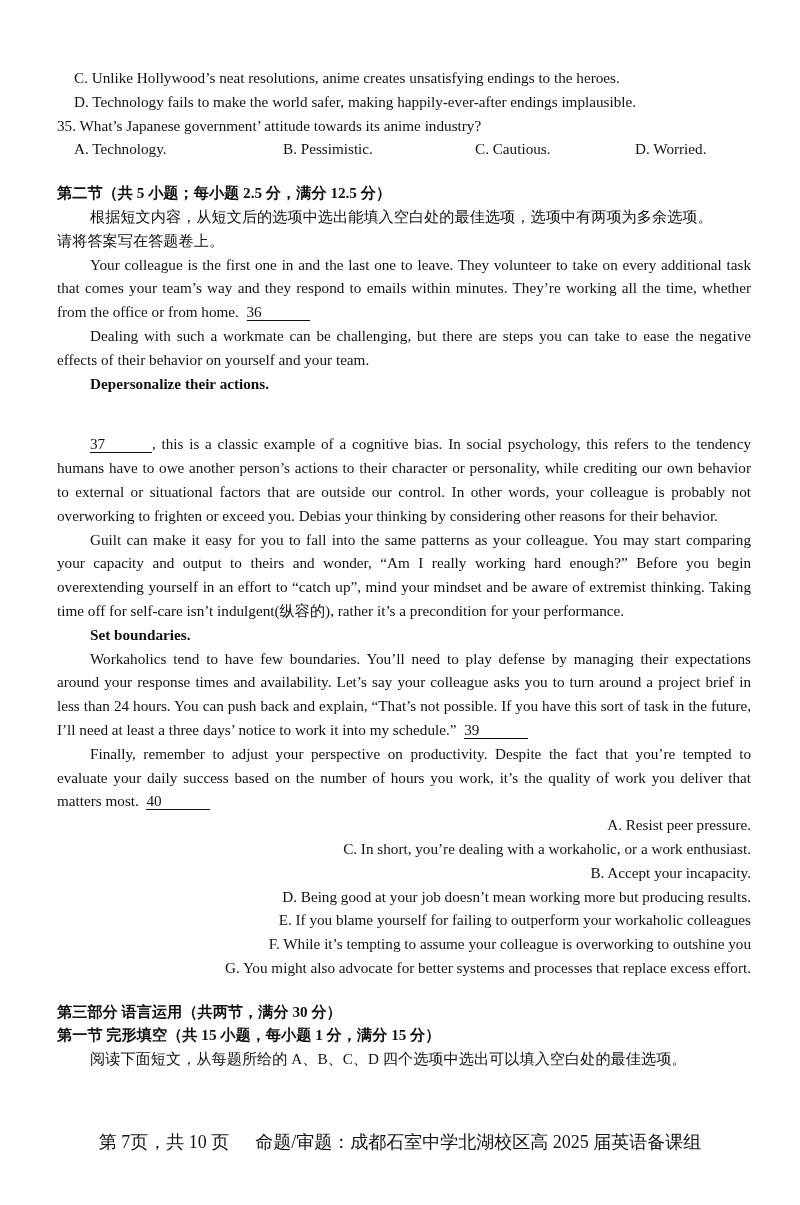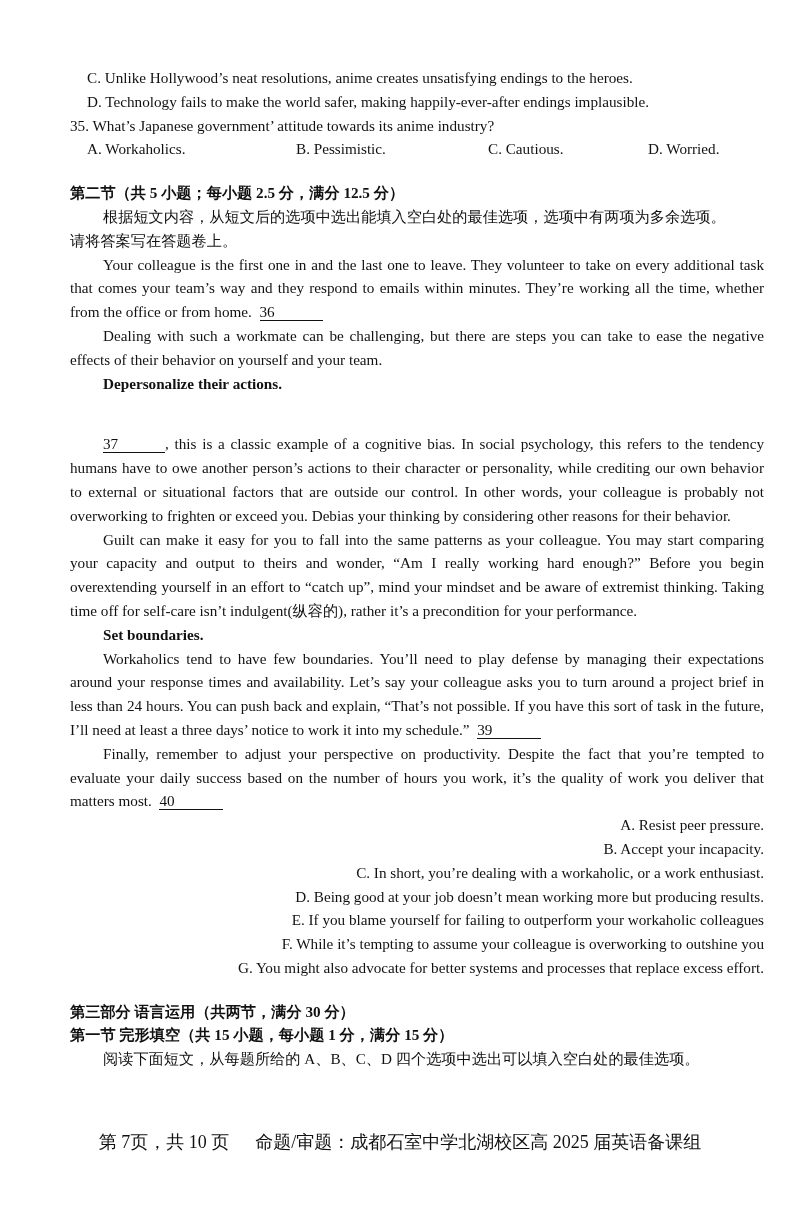--- a/index.html
+++ b/index.html
@@ -11,21 +11,21 @@
       width: 800px;
       height: 1205px;
       position: relative;
       overflow: hidden;
       font-family: "Liberation Serif", "DejaVu Serif", serif;
       color: #111111;
       font-size: 15.2px;
     }
     .page {
       position: absolute;
-      left: 70px;
+      left: 57px;
       top: 66px;
       width: 694px;
     }
     .line {
       line-height: 23.8px;
       white-space: nowrap;
     }
     .opt-indent { padding-left: 17px; }
     .para {
       text-indent: 33px;
@@ -87,21 +87,21 @@
 </head>
 <body>
 
 <div class="page">
 
   <div class="line opt-indent">C. Unlike Hollywood’s neat resolutions, anime creates unsatisfying endings to the heroes.</div>
   <div class="line opt-indent">D. Technology fails to make the world safer, making happily-ever-after endings implausible.</div>
 
   <div class="line">35. What’s Japanese government’ attitude towards its anime industry?</div>
   <div class="options-row">
-    <span class="o-a">A. Workaholics.</span>
+    <span class="o-a">A. Technology.</span>
     <span class="o-b">B. Pessimistic.</span>
     <span class="o-c">C. Cautious.</span>
     <span>D. Worried.</span>
   </div>
 
   <div class="gap-md"></div>
 
   <div class="heading-cn">第二节（共 5 小题；每小题 2.5 分，满分 12.5 分）</div>
   <div class="line indent-cn">根据短文内容，从短文后的选项中选出能填入空白处的最佳选项，选项中有两项为多余选项。</div>
   <div class="line">请将答案写在答题卷上。</div>
@@ -123,22 +123,22 @@
 
   <p class="para">
     <span>Workaholics tend to have few boundaries. You’ll need to play defense by managing their expectations around your response times and availability. Let’s say your colleague asks you to turn around a project brief in less than 24 hours. You can push back and explain, “That’s not possible. If you have this sort of task in the future, I’ll need at least a three days’ notice to work it into my schedule.”</span>&nbsp;&nbsp;<span class="blank blank-39">39</span>
   </p>
 
   <p class="para">
     <span>Finally, remember to adjust your perspective on productivity. Despite the fact that you’re tempted to evaluate your daily success based on the number of hours you work, it’s the quality of work you deliver that matters most.</span>&nbsp;&nbsp;<span class="blank blank-40">40</span>
   </p>
 
   <div class="choice">A. Resist peer pressure.</div>
+  <div class="choice">C. In short, you’re dealing with a workaholic, or a work enthusiast.</div>
   <div class="choice">B. Accept your incapacity.</div>
-  <div class="choice">C. In short, you’re dealing with a workaholic, or a work enthusiast.</div>
   <div class="choice">D. Being good at your job doesn’t mean working more but producing results.</div>
   <div class="choice">E. If you blame yourself for failing to outperform your workaholic colleagues</div>
   <div class="choice">F. While it’s tempting to assume your colleague is overworking to outshine you</div>
   <div class="choice">G. You might also advocate for better systems and processes that replace excess effort.</div>
 
   <div class="gap-md"></div>
 
   <div class="heading-cn">第三部分  语言运用（共两节，满分 30 分）</div>
   <div class="heading-cn">第一节  完形填空（共 15 小题，每小题 1 分，满分 15 分）</div>
   <div class="line indent-cn">阅读下面短文，从每题所给的 A、B、C、D 四个选项中选出可以填入空白处的最佳选项。</div>

